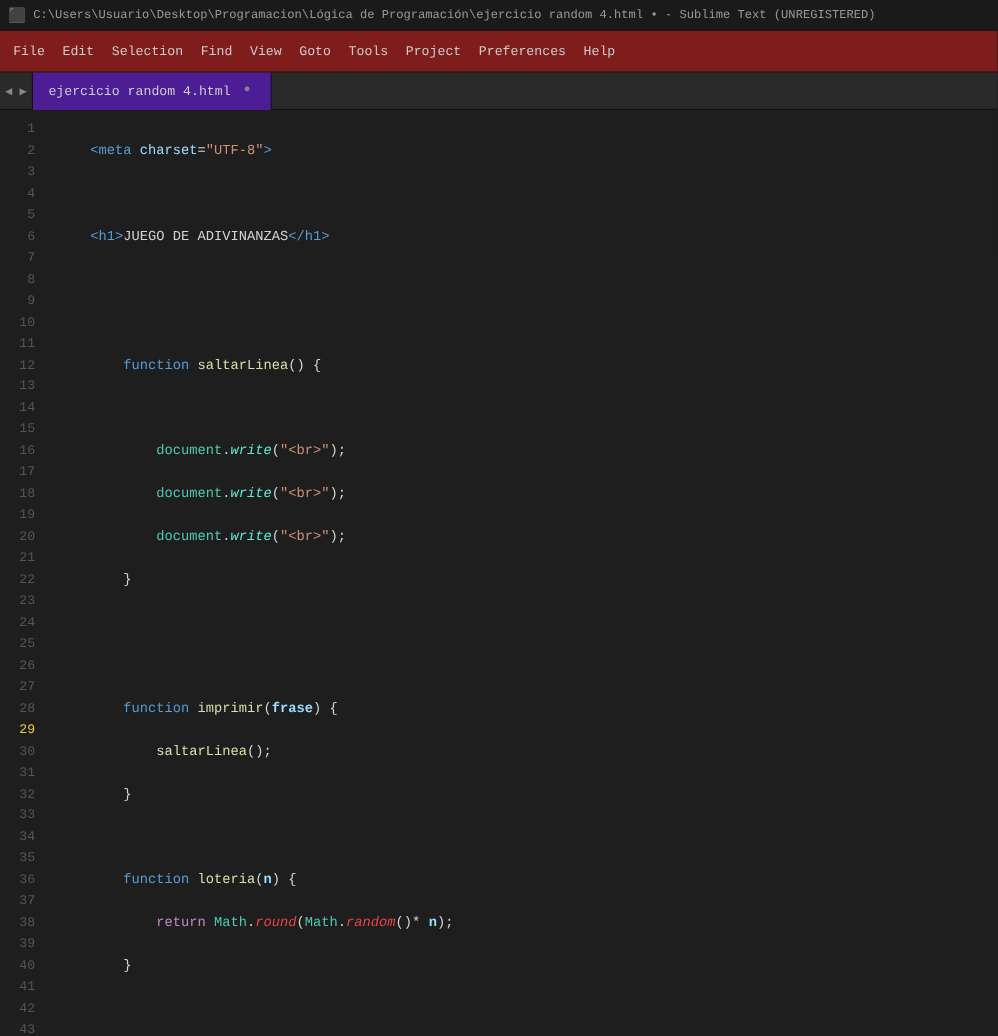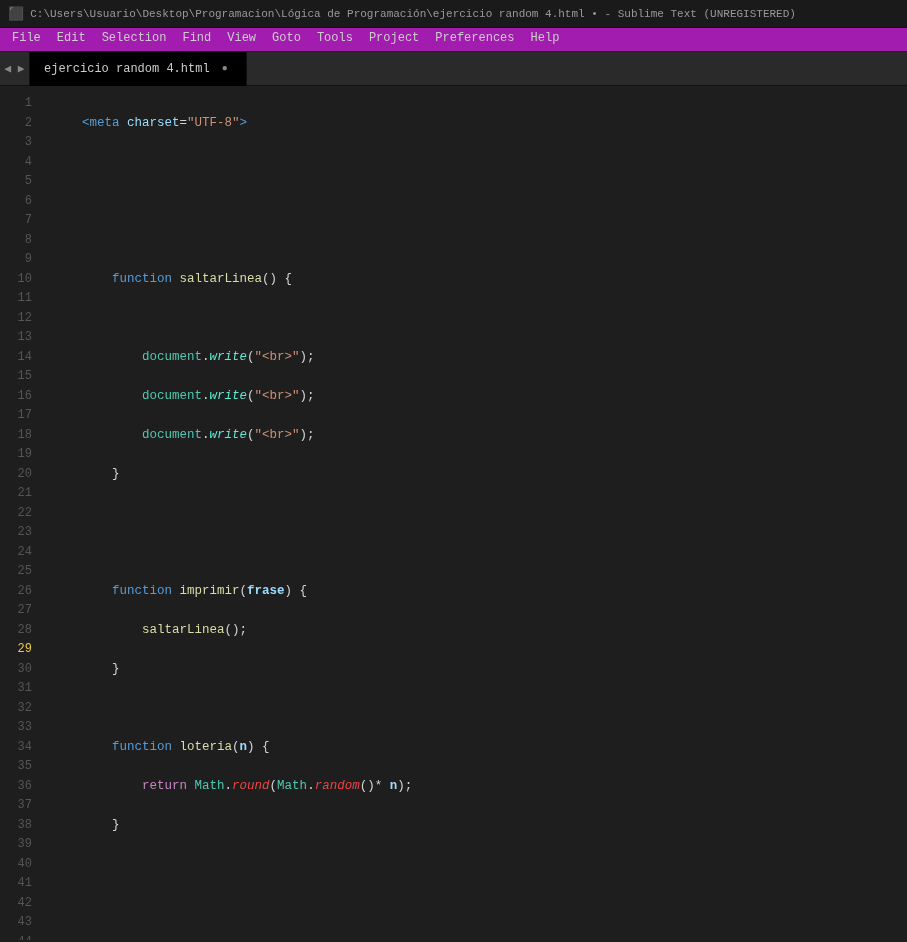--- a/index.html
+++ b/index.html
@@ -20,23 +20,24 @@
       display: flex;
       align-items: center;
       padding: 0 8px;
       color: #999;
       font-size: 11px;
       border-bottom: 1px solid #111;
     }
 
     
     #menu-bar {
-      background: #a21caf;
-      height: 24px;
-      display: flex;
+      background: #7f1d1d;
+      height: 38px;
+      display: flex;
+      align-items: center;
       padding: 0 4px;
       border-bottom: 1px solid #111;
     }
     .menu-item {
       color: #ccc;
       font-size: 12px;
       padding: 3px 8px;
       cursor: pointer;
       border-radius: 3px;
     }
@@ -57,21 +58,21 @@
       justify-content: center;
       color: #888;
       font-size: 11px;
       border-right: 1px solid #111;
     }
     .tab {
       display: flex;
       align-items: center;
       height: 34px;
       padding: 0 14px;
-      background: #000000;
+      background: #4c1d95;
       color: #ccc;
       font-size: 12px;
       border-right: 1px solid #111;
       gap: 8px;
     }
     .tab .close-btn {
       width: 14px;
       height: 14px;
       border-radius: 50%;
       display: flex;
@@ -217,20 +218,21 @@
     <br>
     <br>
     <br>
     <br>
     <br>
   </div>
 
   <div id="code-area">
 <span class="code-line"><span class="plain">    </span><span class="tag">&lt;meta</span> <span class="attr">charset</span><span class="plain">=</span><span class="val">"UTF-8"</span><span class="tag">&gt;</span></span>
 <span class="code-line"></span>
+<span class="code-line"><span class="plain">    </span><span class="tag">&lt;h1&gt;</span><span class="plain">JUEGO DE ADIVINANZAS</span><span class="tag">&lt;/h1&gt;</span></span>
 <span class="code-line"></span>
 <span class="code-line"></span>
 <span class="code-line"><span class="plain">        </span><span class="kw">function</span> <span class="fn">saltarLinea</span><span class="plain">() {</span></span>
 <span class="code-line"></span>
 <span class="code-line"><span class="plain">            </span><span class="obj">document</span><span class="plain">.</span><span class="prop">write</span><span class="plain">(</span><span class="str">"&lt;br&gt;"</span><span class="plain">);</span></span>
 <span class="code-line"><span class="plain">            </span><span class="obj">document</span><span class="plain">.</span><span class="prop">write</span><span class="plain">(</span><span class="str">"&lt;br&gt;"</span><span class="plain">);</span></span>
 <span class="code-line"><span class="plain">            </span><span class="obj">document</span><span class="plain">.</span><span class="prop">write</span><span class="plain">(</span><span class="str">"&lt;br&gt;"</span><span class="plain">);</span></span>
 <span class="code-line"><span class="plain">        }</span></span>
 <span class="code-line"></span>
 <span class="code-line"></span>

